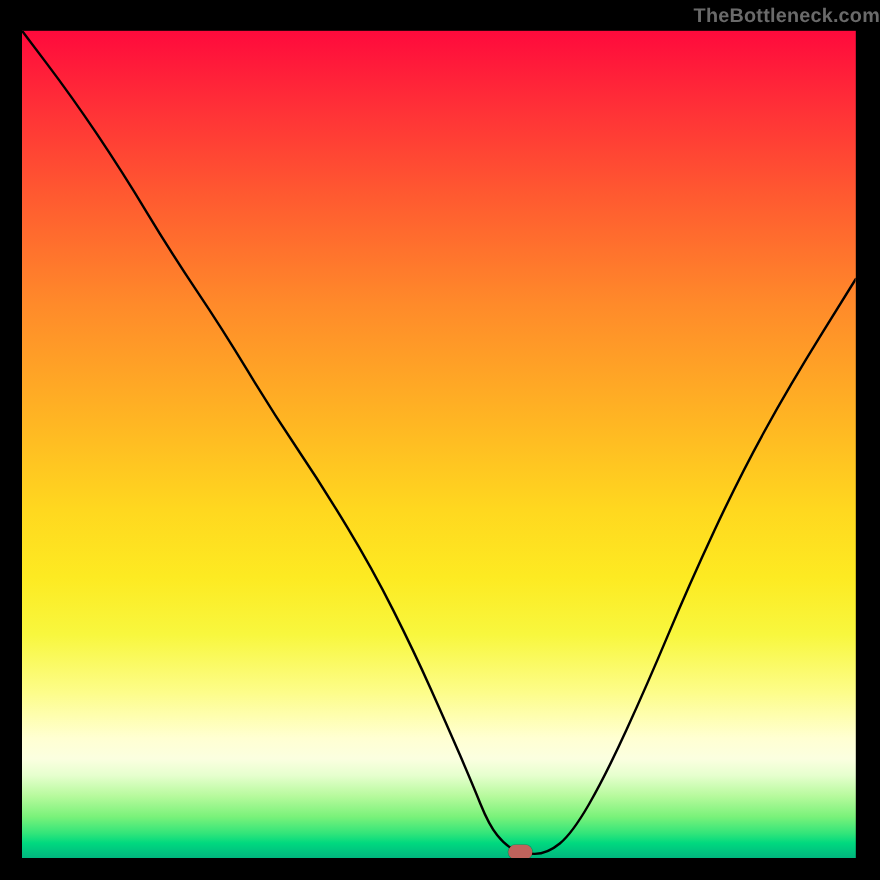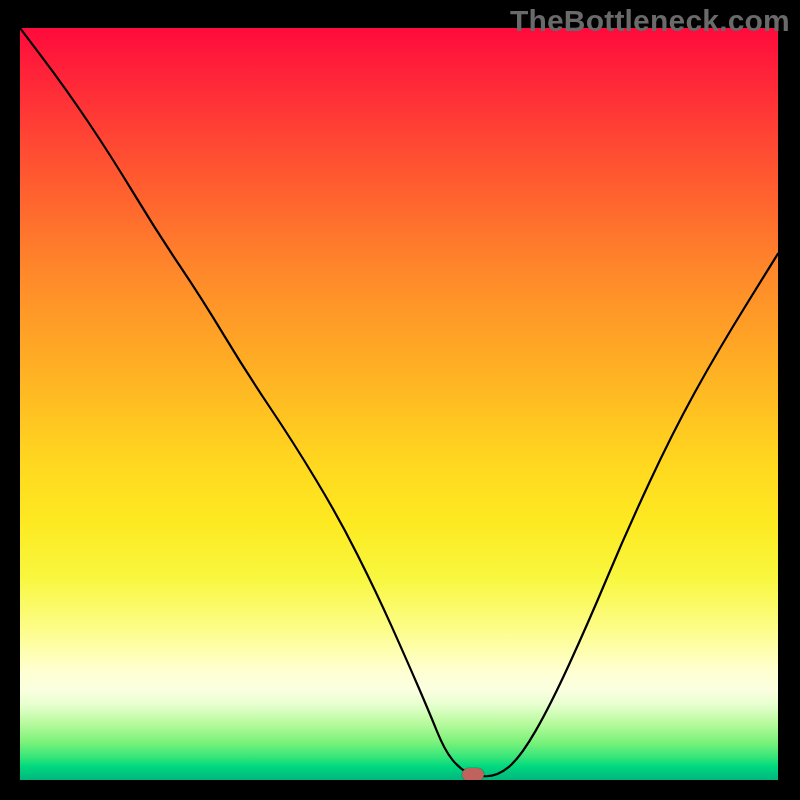--- a/index.html
+++ b/index.html
@@ -13,23 +13,23 @@
   }
   .frame {
     position: relative;
     width: 800px;
     height: 800px;
     background: #000;
   }
   .watermark {
     position: absolute;
     top: 4px;
-    right: 10px;
+    right: 0;
     color: #6a6a6a;
-    font-size: 30px;
+    font-size: 18px;
     font-weight: 600;
     letter-spacing: 0.2px;
     z-index: 20;
   }
   .plot {
     position: absolute;
     left: 20px;
     top: 28px;
     width: 758px;
     height: 752px;

